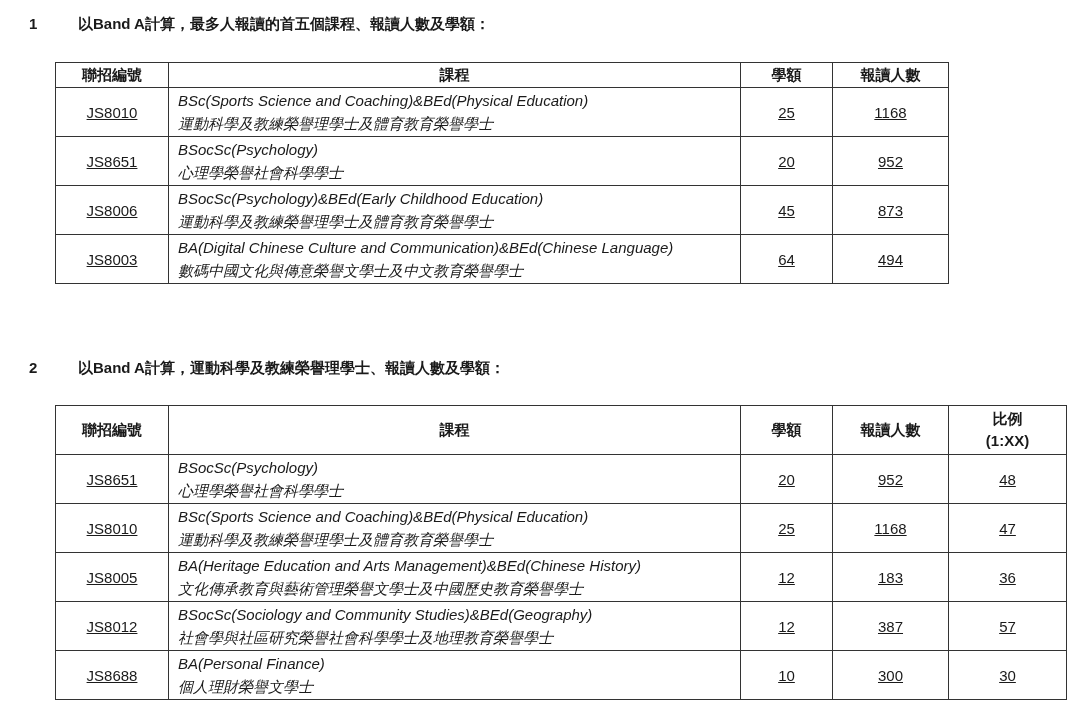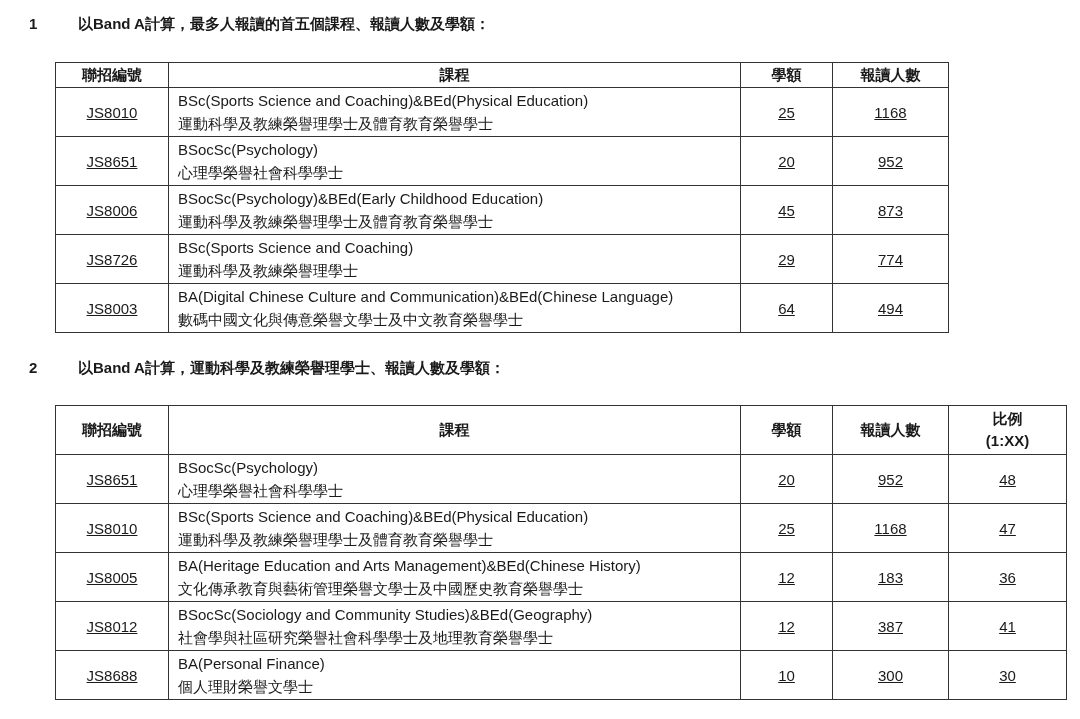--- a/index.html
+++ b/index.html
@@ -6,21 +6,21 @@
   body { width:1080px; height:719px; position:relative; overflow:hidden;
          font-family:"Liberation Sans","DejaVu Sans",sans-serif; color:#1a1a1a; }
   .heading { position:absolute; left:0; font-size:15px; font-weight:bold; }
   .heading .num { position:absolute; left:29px; }
   .heading .txt { position:absolute; left:78px; white-space:nowrap; }
   table { position:absolute; border-collapse:collapse; table-layout:fixed; left:55px; }
   td, th { border:1.5px solid #333; font-size:15px; padding:0; }
   th { font-weight:bold; text-align:center; }
   td.c { text-align:center;text-decoration:underline; }
   td.course { text-align:left; padding-left:9px; line-height:23px; }
-  td.course div { white-space:nowrap; }
+  td.course div { white-space:nowrap;font-style:italic; }
   #t1 { top:62px; width:893px; }
   #t1 thead tr { height:25px; }
   #t1 tbody tr { height:49px; }
   #t2 { top:405px; width:1011px; }
   #t2 thead tr { height:49px; }
   #t2 tbody tr { height:49px; }
   .hdr2 { line-height:22px; }
 </style>
 </head>
 <body>
@@ -65,29 +65,20 @@
       <td class="c">952</td>
     </tr>
     <tr>
       <td class="c">JS8006</td>
       <td class="course">
           <div>BSocSc(Psychology)&amp;BEd(Early Childhood Education)</div>
           <div>運動科學及教練榮譽理學士及體育教育榮譽學士</div>
         </td>
       <td class="c">45</td>
       <td class="c">873</td>
-    </tr>
-    <tr>
-      <td class="c">JS8726</td>
-      <td class="course">
-          <div>BSc(Sports Science and Coaching)</div>
-          <div>運動科學及教練榮譽理學士</div>
-        </td>
-      <td class="c">29</td>
-      <td class="c">774</td>
     </tr>
     <tr>
       <td class="c">JS8003</td>
       <td class="course">
           <div>BA(Digital Chinese Culture and Communication)&amp;BEd(Chinese Language)</div>
           <div>數碼中國文化與傳意榮譽文學士及中文教育榮譽學士</div>
         </td>
       <td class="c">64</td>
       <td class="c">494</td>
     </tr>
@@ -151,21 +142,21 @@
       <td class="c">36</td>
     </tr>
     <tr>
       <td class="c">JS8012</td>
       <td class="course">
           <div>BSocSc(Sociology and Community Studies)&amp;BEd(Geography)</div>
           <div>社會學與社區研究榮譽社會科學學士及地理教育榮譽學士</div>
         </td>
       <td class="c">12</td>
       <td class="c">387</td>
-      <td class="c">41</td>
+      <td class="c">57</td>
     </tr>
     <tr>
       <td class="c">JS8688</td>
       <td class="course">
           <div>BA(Personal Finance)</div>
           <div>個人理財榮譽文學士</div>
         </td>
       <td class="c">10</td>
       <td class="c">300</td>
       <td class="c">30</td>

